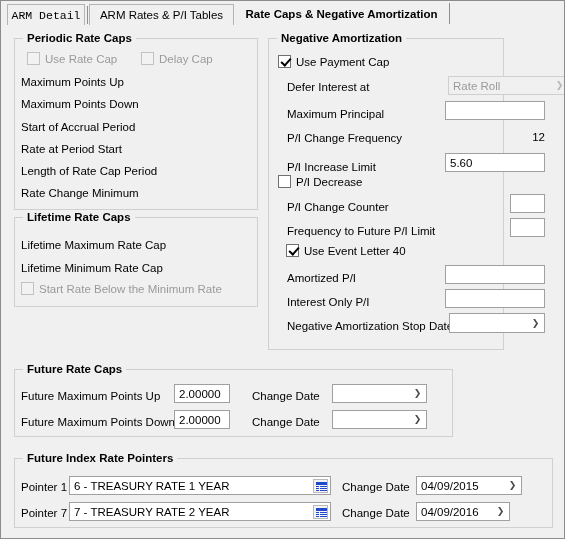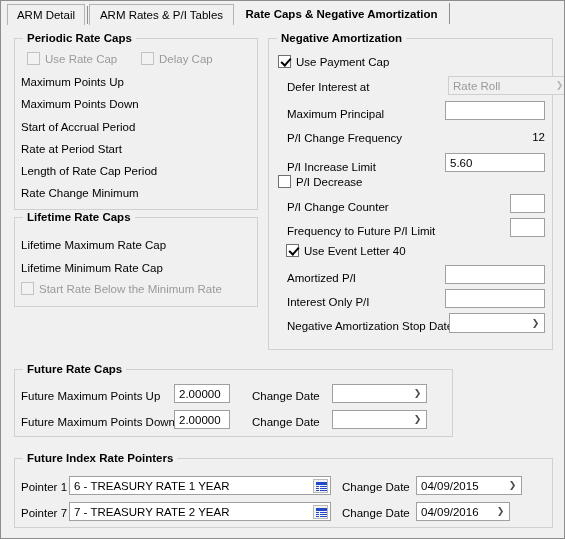--- a/index.html
+++ b/index.html
@@ -201,21 +201,21 @@
     font-family: "DejaVu Sans", sans-serif;
   }
   .combo.disabled .carrow { color: #b5b5b5; }
 </style>
 </head>
 <body>
 
 <div id="app">
 
   <div class="tabstrip">
-    <div class="tab" style="left:6px; width:78px;">
+    <div class="tab" style="left:6px; width:78px;font-family:Liberation Mono, monospace;">
       <span>ARM Detail</span>
     </div>
     <div class="tab-sep" style="left:86px; top:5px; height:18px;"></div>
     <div class="tab" style="left:88px; width:145px;">
       <span>ARM Rates &amp; P/I Tables</span>
     </div>
     <div class="tab active" style="left:236px; width:209px;">
       <span>Rate Caps &amp; Negative Amortization</span>
     </div>
     <div class="tab-sep" style="left:448px; top:2px; height:21px;"></div>
@@ -246,21 +246,21 @@
   </div>
 
   <div class="lbl" style="left:20px; top:237px;">Lifetime Maximum Rate Cap</div>
   <div class="lbl" style="left:20px; top:260px;">Lifetime Minimum Rate Cap</div>
 
   <div class="cbrow" style="left:20px; top:281px;">
     <span class="cbox disabled"></span>
     <span class="cbtext dim">Start Rate Below the Minimum Rate</span>
   </div>
 
-  <div class="group" style="left:267px; top:37px; width:285px; height:312px;padding-left:40px;">
+  <div class="group" style="left:267px; top:37px; width:236px; height:312px;padding-left:40px;">
     <div class="group-title">Negative Amortization</div>
   </div>
 
   <div class="cbrow" style="left:277px; top:54px;">
     <span class="cbox checked"></span>
     <span class="cbtext">Use Payment Cap</span>
   </div>
 
   <div class="lbl" style="left:286px; top:79px;">Defer Interest at</div>
   <div class="combo disabled" style="left:447px; top:75px; width:121px; height:19px;">

